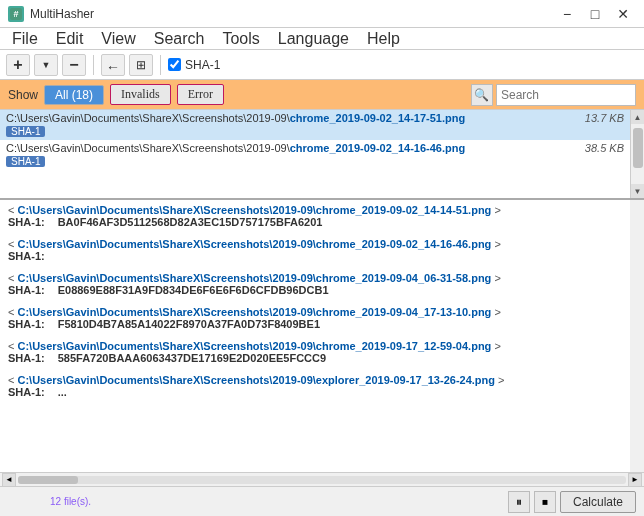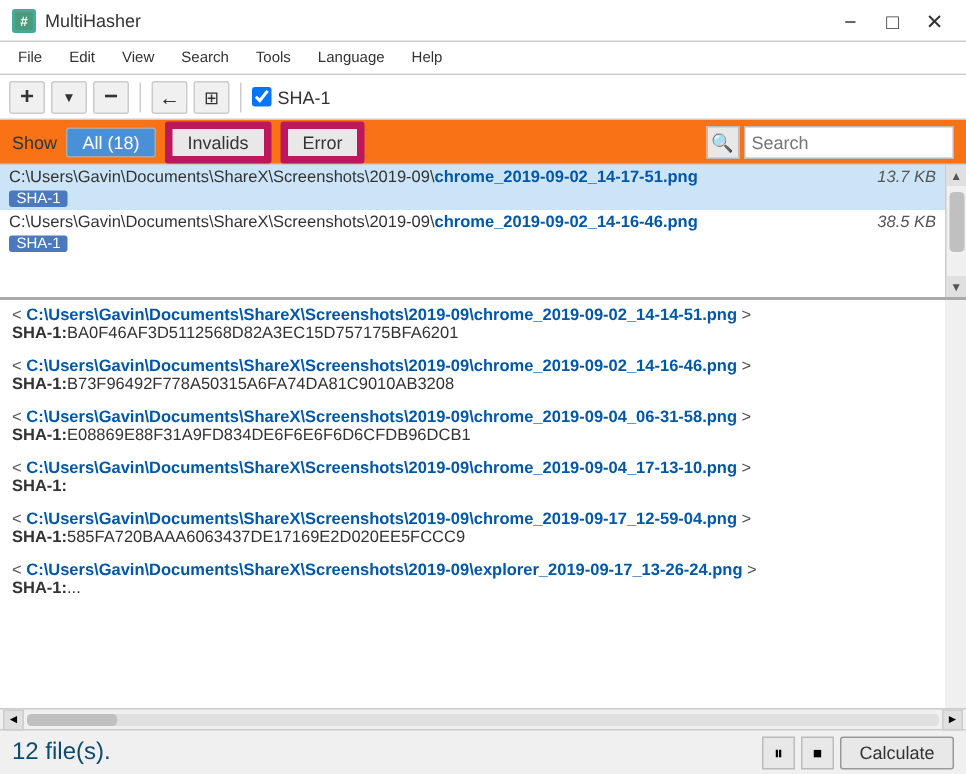--- a/index.html
+++ b/index.html
@@ -67,21 +67,21 @@
       display: flex;
       align-items: center;
       padding: 2px 4px;
       border-bottom: 1px solid #ccc;
       height: 22px;
       gap: 2px;
     }
     .menu-item {
       padding: 2px 8px;
       cursor: pointer;
-      font-size: 10px;
+      font-size: 16px;
       color: #333;
     }
 
     
     .toolbar {
       background: #fff;
       display: flex;
       align-items: center;
       padding: 3px 6px;
       border-bottom: 1px solid #ccc;
@@ -109,21 +109,21 @@
     }
     .toolbar-checkbox {
       display: flex;
       align-items: center;
       gap: 4px;
       font-size: 12px;
     }
 
     
     .filterbar {
-      background: #f97316;
+      background: #fdba74;
       display: flex;
       align-items: center;
       padding: 4px 8px;
       border-bottom: 1px solid #ccc;
       height: 30px;
       gap: 6px;
     }
     .filter-label {
       font-size: 12px;
       color: #333;
@@ -133,21 +133,22 @@
       border: 1px solid #aaa;
       background: #4a90d9;
       color: white;
       cursor: pointer;
       font-size: 12px;
       border-radius: 2px;
     }
     .filter-btn.inactive {
       background: #e8e8e8;
       color: #333;
-      border: 5px solid #be185d;
+      border: 1px solid #be185d;
+      font-family: Liberation Serif, serif;
     }
     .search-area {
       margin-left: auto;
       display: flex;
       align-items: center;
       gap: 3px;
     }
     .search-icon-btn {
       width: 22px;
       height: 22px;
@@ -254,43 +255,44 @@
     }
     .hash-detail-item {
       margin-bottom: 10px;
     }
     .hash-detail-path {
       color: #0057a8;
       font-weight: bold;
       cursor: pointer;
     }
     .hash-detail-value {
-      font-weight: normal;
+      font-weight: bold;
       color: #333;
     }
     .hash-detail-line {
       display: flex;
       align-items: baseline;
-      gap: 0;
+      gap: 13px;
       flex-wrap: wrap;
     }
 
     
     .statusbar {
       background: #f0f0f0;
       border-top: 1px solid #ccc;
       display: flex;
       align-items: center;
       justify-content: space-between;
       padding: 3px 8px;
       height: 30px;
     }
     .status-text {
-      font-size: 16px;
-      color: #0c4a6e;
+      font-size: 10px;
+      color: #8b5cf6;
+      margin-left: 42px;
     }
     .status-right {
       display: flex;
       align-items: center;
       gap: 4px;
     }
     .status-icon-btn {
       width: 22px;
       height: 22px;
       background: #e8e8e8;
@@ -450,40 +452,40 @@
       <span class="hash-detail-value">BA0F46AF3D5112568D82A3EC15D757175BFA6201</span>
     </div>
   </div>
 
   <div class="hash-detail-item">
     <div style="color:#555; font-size:11px;">
       &lt; <span class="hash-detail-path">C:\Users\Gavin\Documents\ShareX\Screenshots\2019-09\chrome_2019-09-02_14-16-46.png</span> &gt;
     </div>
     <div class="hash-detail-line">
       <span style="font-weight:bold; color:#333;">SHA-1:</span>
-      <span class="hash-detail-value">B73F96492F778A50315A6FA74DA81C9010AB3208</span>
     </div>
   </div>
 
   <div class="hash-detail-item">
     <div style="color:#555; font-size:11px;">
       &lt; <span class="hash-detail-path">C:\Users\Gavin\Documents\ShareX\Screenshots\2019-09\chrome_2019-09-04_06-31-58.png</span> &gt;
     </div>
     <div class="hash-detail-line">
       <span style="font-weight:bold; color:#333;">SHA-1:</span>
       <span class="hash-detail-value">E08869E88F31A9FD834DE6F6E6F6D6CFDB96DCB1</span>
     </div>
   </div>
 
   <div class="hash-detail-item">
     <div style="color:#555; font-size:11px;">
       &lt; <span class="hash-detail-path">C:\Users\Gavin\Documents\ShareX\Screenshots\2019-09\chrome_2019-09-04_17-13-10.png</span> &gt;
     </div>
     <div class="hash-detail-line">
       <span style="font-weight:bold; color:#333;">SHA-1:</span>
+      <span class="hash-detail-value">F5810D4B7A85A14022F8970A37FA0D73F8409BE1</span>
     </div>
   </div>
 
   <div class="hash-detail-item">
     <div style="color:#555; font-size:11px;">
       &lt; <span class="hash-detail-path">C:\Users\Gavin\Documents\ShareX\Screenshots\2019-09\chrome_2019-09-17_12-59-04.png</span> &gt;
     </div>
     <div class="hash-detail-line">
       <span style="font-weight:bold; color:#333;">SHA-1:</span>
       <span class="hash-detail-value">585FA720BAAA6063437DE17169E2D020EE5FCCC9</span>

